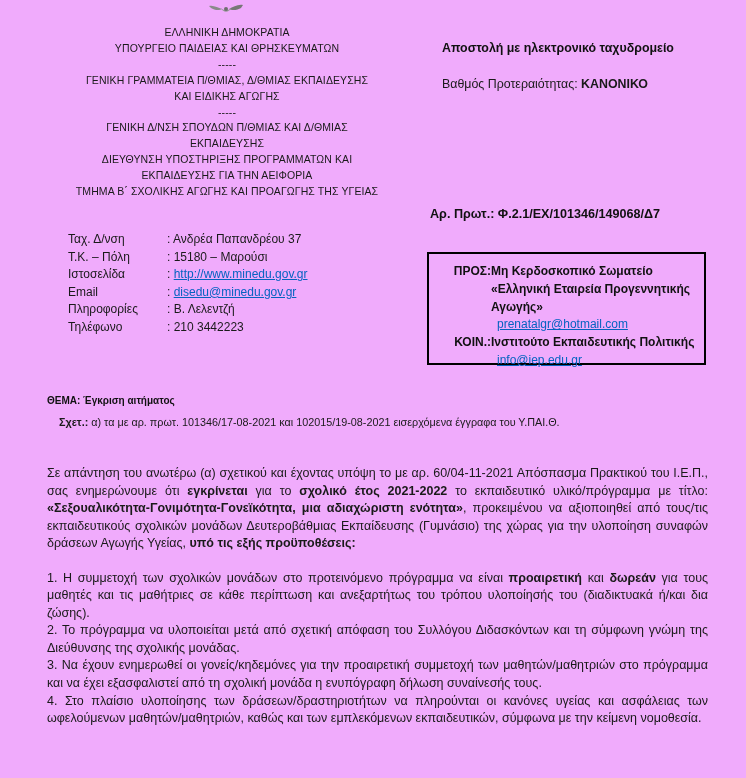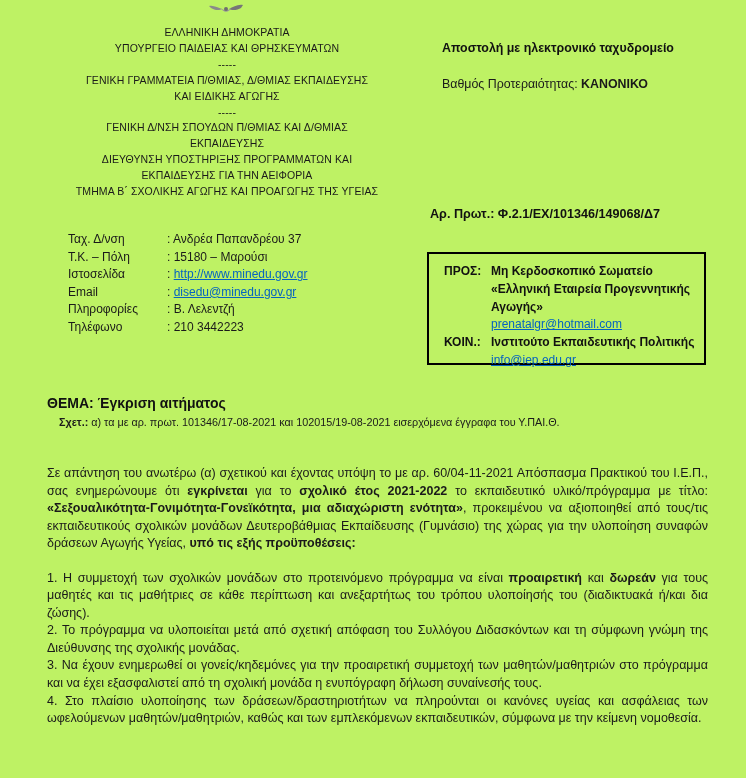--- a/index.html
+++ b/index.html
@@ -1,19 +1,19 @@
 <!DOCTYPE html>
 <html lang="el"><head>
 <meta charset="utf-8">
 <style>
   html,body{margin:0;padding:0;background:#fff;}
   .page{
     position:relative;
     width:746px;height:778px;
-    background:#bef264;
+    background:#f0abfc;
     overflow:hidden;
     font-family:"Liberation Sans", sans-serif;
     color:#111111;
   }
   .rt-b{font-weight:bold;}
   a.link, .link{color:#0563C1;text-decoration:underline;cursor:pointer;}
 
   
   .emblem{position:absolute;left:208px;top:0;width:36px;height:10px;}
 
@@ -34,26 +34,26 @@
   .dispatch-note{position:absolute;left:442px;top:41px;font-size:12.4px;font-weight:bold;color:#111;}
   .priority{position:absolute;left:442px;top:77px;font-size:12.4px;color:#1a1a1a;}
   .date-block{position:absolute;left:430px;top:205px;font-size:12.6px;font-weight:bold;line-height:19.5px;color:#111;}
   .recipient-box{
     position:absolute;left:427px;top:252px;width:279px;height:113px;
     box-sizing:border-box;border:2px solid #000;
     padding:9px 8px 0 15px;
     font-size:12px;font-weight:bold;line-height:17.8px;color:#111;
   }
   .box-row{display:flex;}
-  .box-label{flex:0 0 47px;}
+  .box-label{flex:0 0 47px;text-align:right;}
   .box-content{flex:1;}
-  .recipient-box a.link{font-weight:normal;}
+  .recipient-box a.link{font-weight:normal;margin-left:6px;}
 
   
-  .subject{position:absolute;left:47px;top:395px;font-size:14px;font-weight:bold;color:#111;}
+  .subject{position:absolute;left:47px;top:395px;font-size:10px;font-weight:bold;color:#111;}
   .rel{position:absolute;left:47px;top:414px;font-size:10.8px;line-height:17.6px;color:#1a1a1a;margin-left:12px;}
   .rel-line2{margin-left:31px;}
 
   
   .body-text{
     position:absolute;left:47px;top:465px;width:661px;
     font-size:12.5px;line-height:17.55px;color:#1a1a1a;
     text-align:justify;
   }
   .spacer-line{height:17px;}

